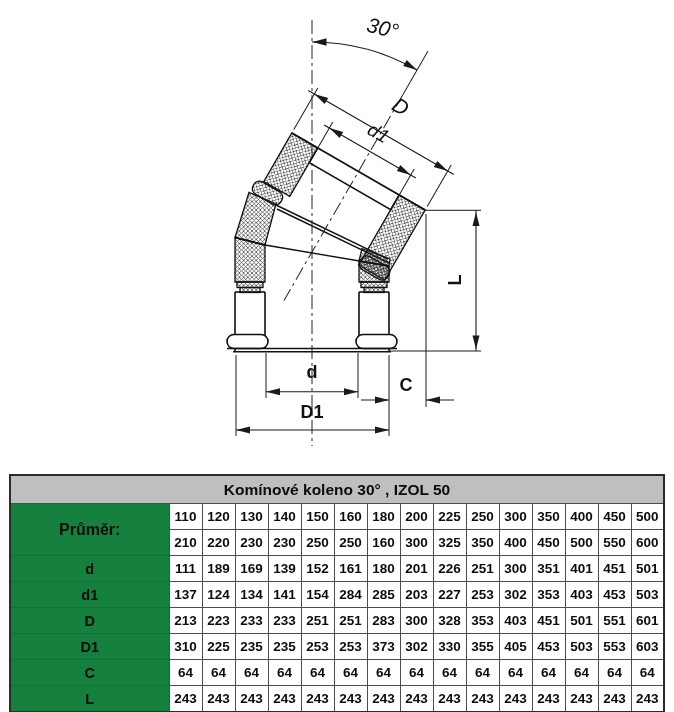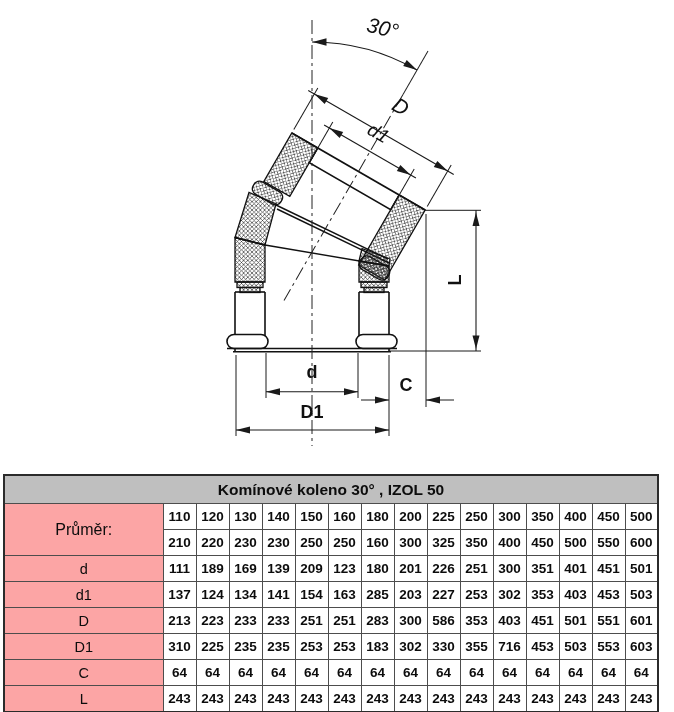--- a/index.html
+++ b/index.html
@@ -1,24 +1,24 @@
 <!DOCTYPE html>
 <html><head>
 <meta charset="utf-8">
 <style>
   html,body{margin:0;padding:0;background:#ffffff;}
   .page{position:relative;width:674px;height:712px;background:#ffffff;overflow:hidden;
         font-family:"Liberation Sans",sans-serif;}
   .drawing{position:absolute;left:0;top:0;}
-  .spec-table{position:absolute;left:3px;top:474px;width:656px;border-collapse:collapse;
+  .spec-table{position:absolute;left:9px;top:474px;width:656px;border-collapse:collapse;
               table-layout:fixed;border:2px solid #2b2b2b;}
   .spec-table td{border:1px solid #4d4d4d;text-align:center;vertical-align:middle;
                  padding:0;color:#0c0c0c;}
   .spec-table td.title{background:#bfbfbf;font-weight:bold;font-size:15.5px;height:27px;}
-  .spec-table td.lbl{background:#fca5a5;font-weight:normal;font-size:14.5px;}
+  .spec-table td.lbl{background:#15803d;font-weight:bold;font-size:14.5px;}
   .spec-table td.lbl.big{font-size:16px;}
   .spec-table td.val{background:#ffffff;font-weight:bold;font-size:13.5px;height:25px;}
   svg text{font-family:"Liberation Sans",sans-serif;fill:#111;}
   .dimtxt{font-size:18px;font-weight:bold;}
   .dimtxt-it{font-size:21px;font-style:italic;}
 </style>
 </head>
 <body>
 
 <div class="page">
@@ -215,81 +215,81 @@
           <td class="val">500</td>
           <td class="val">550</td>
           <td class="val">600</td>
         </tr>
         <tr>
           <td class="lbl">d</td>
           <td class="val">111</td>
           <td class="val">189</td>
           <td class="val">169</td>
           <td class="val">139</td>
-          <td class="val">209</td>
-          <td class="val">123</td>
+          <td class="val">152</td>
+          <td class="val">161</td>
           <td class="val">180</td>
           <td class="val">201</td>
           <td class="val">226</td>
           <td class="val">251</td>
           <td class="val">300</td>
           <td class="val">351</td>
           <td class="val">401</td>
           <td class="val">451</td>
           <td class="val">501</td>
         </tr>
         <tr>
           <td class="lbl">d1</td>
           <td class="val">137</td>
           <td class="val">124</td>
           <td class="val">134</td>
           <td class="val">141</td>
           <td class="val">154</td>
-          <td class="val">163</td>
+          <td class="val">284</td>
           <td class="val">285</td>
           <td class="val">203</td>
           <td class="val">227</td>
           <td class="val">253</td>
           <td class="val">302</td>
           <td class="val">353</td>
           <td class="val">403</td>
           <td class="val">453</td>
           <td class="val">503</td>
         </tr>
         <tr>
           <td class="lbl">D</td>
           <td class="val">213</td>
           <td class="val">223</td>
           <td class="val">233</td>
           <td class="val">233</td>
           <td class="val">251</td>
           <td class="val">251</td>
           <td class="val">283</td>
           <td class="val">300</td>
-          <td class="val">586</td>
+          <td class="val">328</td>
           <td class="val">353</td>
           <td class="val">403</td>
           <td class="val">451</td>
           <td class="val">501</td>
           <td class="val">551</td>
           <td class="val">601</td>
         </tr>
         <tr>
           <td class="lbl">D1</td>
           <td class="val">310</td>
           <td class="val">225</td>
           <td class="val">235</td>
           <td class="val">235</td>
           <td class="val">253</td>
           <td class="val">253</td>
-          <td class="val">183</td>
+          <td class="val">373</td>
           <td class="val">302</td>
           <td class="val">330</td>
           <td class="val">355</td>
-          <td class="val">716</td>
+          <td class="val">405</td>
           <td class="val">453</td>
           <td class="val">503</td>
           <td class="val">553</td>
           <td class="val">603</td>
         </tr>
         <tr>
           <td class="lbl">C</td>
           <td class="val">64</td>
           <td class="val">64</td>
           <td class="val">64</td>

